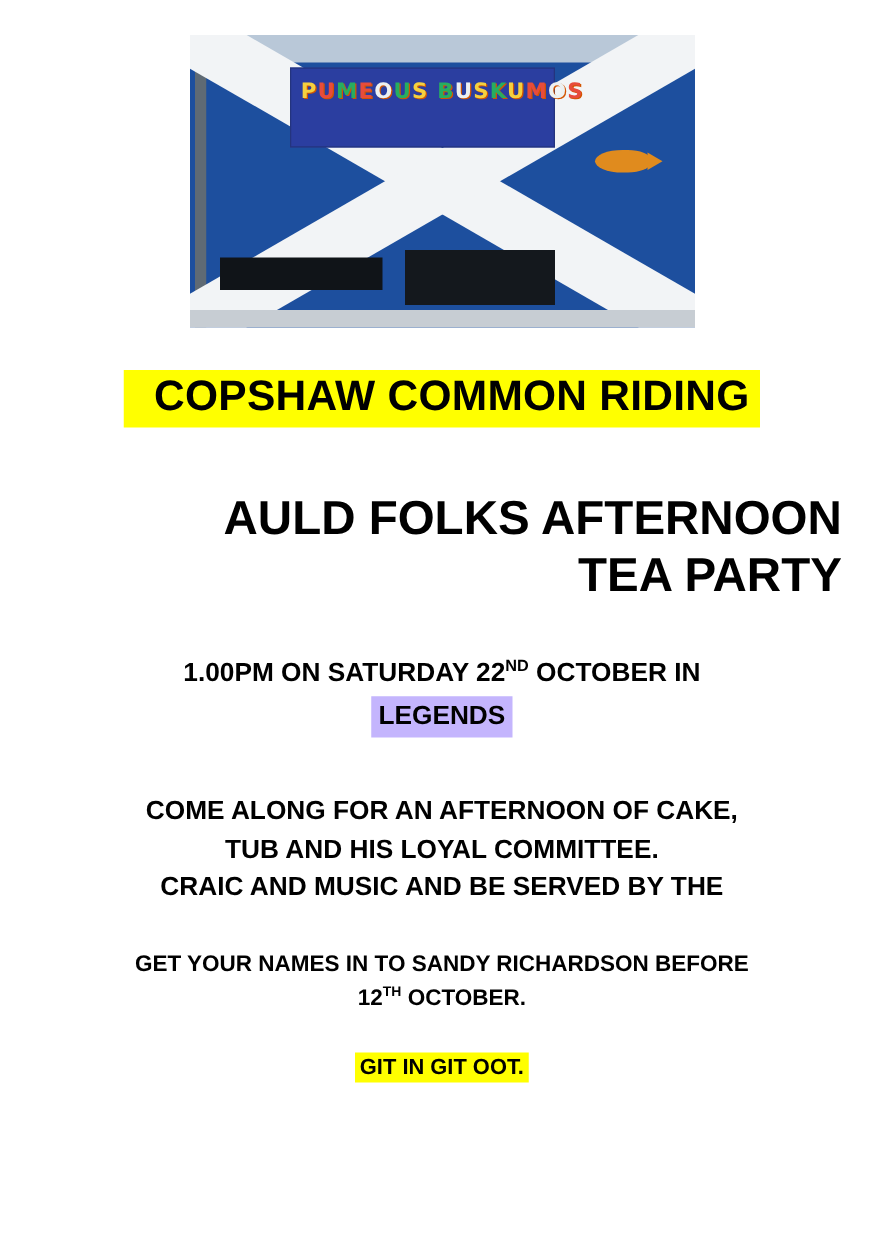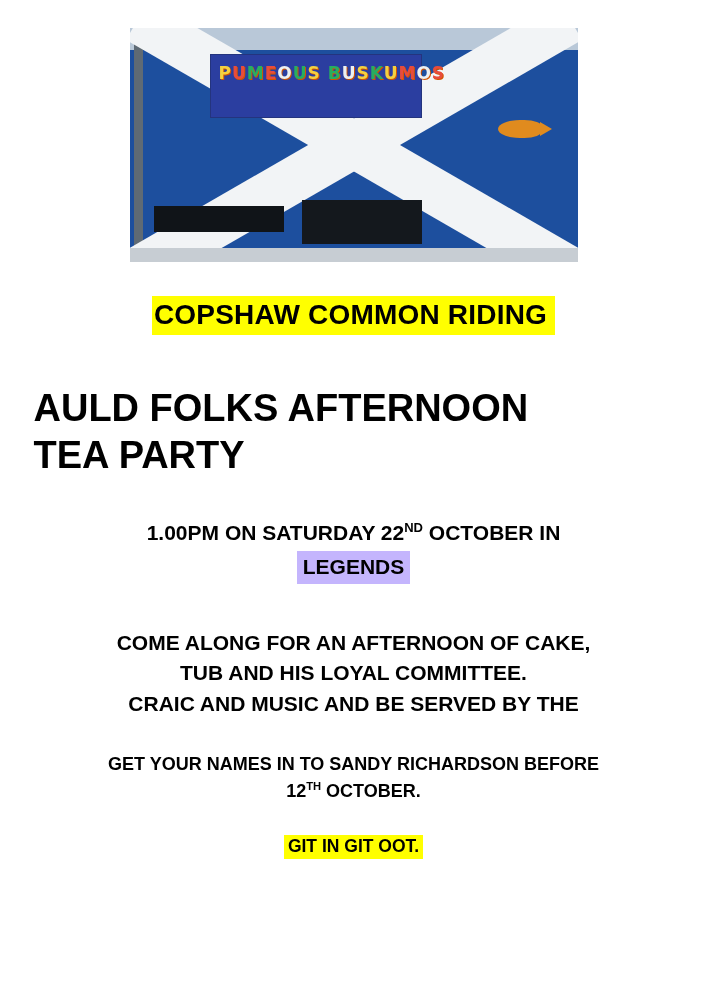--- a/index.html
+++ b/index.html
@@ -26,21 +26,20 @@
   }
 
   
   .photo {
     position: relative;
     width: 404px;
     height: 234px;
     margin-top: 28px;
     background: #1d4f9e;
     overflow: hidden;
-    padding-left: 44px;
   }
   .photo .sky-strip {
     position: absolute;
     left: 0; top: 0;
     width: 100%;
     height: 22px;
     background: #b9c8d8;
   }
   .photo .banner {
     position: absolute;
@@ -123,32 +122,32 @@
 
   
   .headline-wrap {
     margin-top: 34px;
     width: 100%;
     text-align: center;
   }
   .headline {
     display: inline-block;
     background: #ffff00;
-    font-size: 28px;
+    font-size: 34px;
     font-weight: bold;
     letter-spacing: 0.2px;
-    padding: 4px 8px 6px 2px;
+    padding: 4px 8px 6px 24px;
     line-height: 1.05;
   }
 
   .title {
     margin-top: 50px;
     font-size: 38px;
     font-weight: bold;
-    text-align: left;
+    text-align: right;
     line-height: 1.22;
     width: 640px;
   }
 
   .timeline {
     margin-top: 40px;
     font-size: 21px;
     font-weight: bold;
     text-align: center;
     line-height: 1.45;

